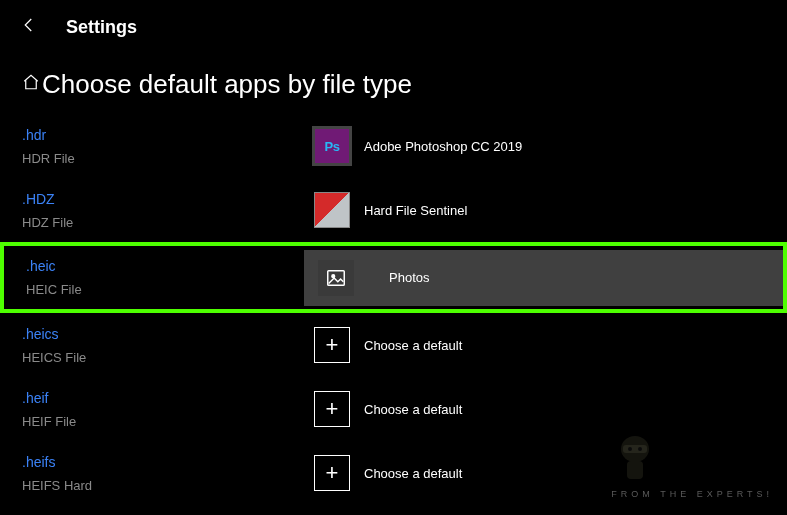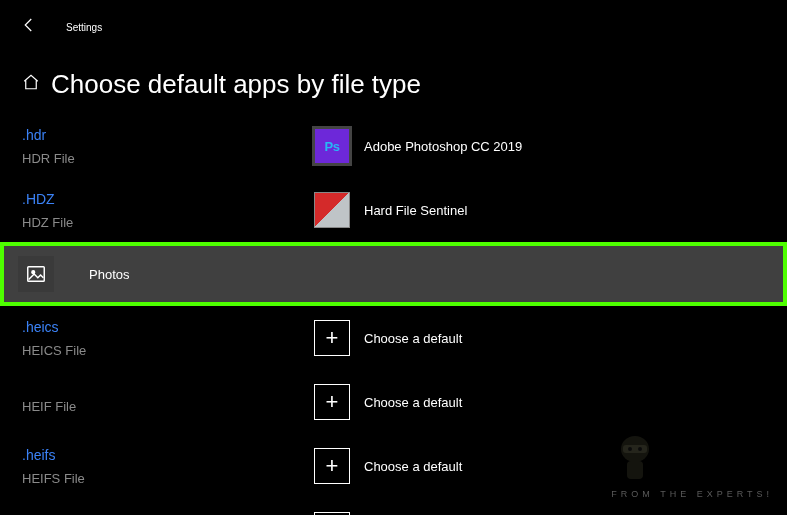--- a/index.html
+++ b/index.html
@@ -17,28 +17,28 @@
     align-items: center;
     padding: 12px 16px 8px 16px;
     gap: 24px;
   }
   .back-arrow {
     font-size: 18px;
     cursor: pointer;
     padding: 4px;
   }
   .header-title {
-    font-size: 10px;
-    font-weight: 400;
+    font-size: 18px;
+    font-weight: 700;
   }
   .page-heading-row {
     display: flex;
     align-items: center;
     padding: 18px 16px 14px 22px;
-    gap: 11px;
+    gap: 2px;
   }
   .home-icon {
     font-size: 17px;
   }
   .page-title {
     font-size: 26px;
     font-weight: 400;
     letter-spacing: 0px;
   }
   .list {
@@ -82,21 +82,21 @@
   }
   .icon-box {
     width: 36px;
     height: 36px;
     display: flex;
     align-items: center;
     justify-content: center;
     flex-shrink: 0;
   }
   .icon-ps {
-    background: #6d28d9;
+    background: #701a75;
     border: 1px solid #27b8f5;
     color: #27b8f5;
     font-size: 13px;
     font-weight: 600;
     letter-spacing: -0.5px;
     outline: 3px solid #444;
     outline-offset: -1px;
   }
   .icon-hds {
     background: linear-gradient(135deg,#d42a2a 0 50%,#bfc4c7 50% 100%);
@@ -168,20 +168,24 @@
       <div class="ext-side">
         <div class="ext">.HDZ</div>
         <div class="ext-desc">HDZ File</div>
       </div>
       <div class="app-side">
         <div class="icon-box icon-hds"></div>
         <div class="app-name">Hard File Sentinel</div>
       </div>
     </div>
     <div class="row highlight">
+      <div class="ext-side">
+        <div class="ext">.heic</div>
+        <div class="ext-desc">HEIC File</div>
+      </div>
       <div class="app-side">
         <div class="icon-box icon-photos">
           <svg viewBox="0 0 24 24" fill="none" stroke="#fff" stroke-width="1.6">
             <rect x="3" y="4" width="18" height="16" rx="1"></rect>
             <circle cx="9" cy="10" r="1.5" fill="#fff"></circle>
             <path d="M4 18 L10 12 L14 16 L17 13 L20 16"></path>
           </svg>
         </div>
         <div class="app-name">Photos</div>
       </div>
@@ -191,31 +195,32 @@
         <div class="ext">.heics</div>
         <div class="ext-desc">HEICS File</div>
       </div>
       <div class="app-side">
         <div class="icon-box icon-plus">+</div>
         <div class="app-name">Choose a default</div>
       </div>
     </div>
     <div class="row">
       <div class="ext-side">
+        <div class="ext">.heif</div>
         <div class="ext-desc">HEIF File</div>
       </div>
       <div class="app-side">
         <div class="icon-box icon-plus">+</div>
         <div class="app-name">Choose a default</div>
       </div>
     </div>
     <div class="row">
       <div class="ext-side">
         <div class="ext">.heifs</div>
-        <div class="ext-desc">HEIFS File</div>
+        <div class="ext-desc">HEIFS Hard</div>
       </div>
       <div class="app-side">
         <div class="icon-box icon-plus">+</div>
         <div class="app-name">Choose a default</div>
       </div>
     </div>
     <div class="row">
       <div class="ext-side">
         <div class="ext-desc"></div>
       </div>

